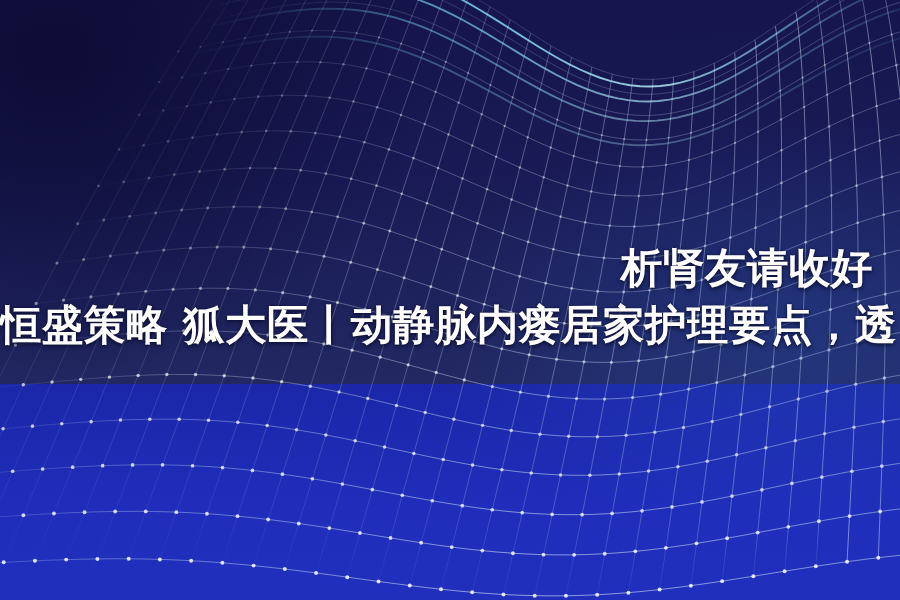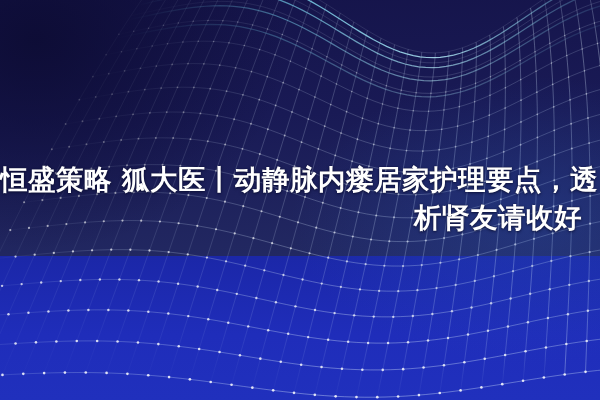--- a/index.html
+++ b/index.html
@@ -621,17 +621,17 @@
           <circle cx="564.71" cy="374.49" r="1.32" opacity="0.84"></circle>
           <circle cx="585.53" cy="371.81" r="1.32" opacity="0.84"></circle>
         </g>
     </svg>
   </div>
 
   <div class="bg-left-vignette"></div>
   <div class="bg-right-glow"></div>
 
   <div class="title-block">
+    <span class="title-line l2">析肾友请收好</span>
     <span class="title-line l1">恒盛策略 狐大医丨动静脉内瘘居家护理要点，透</span>
-    <span class="title-line l2">析肾友请收好</span>
   </div>
 
 </div>
 
 </body></html>

